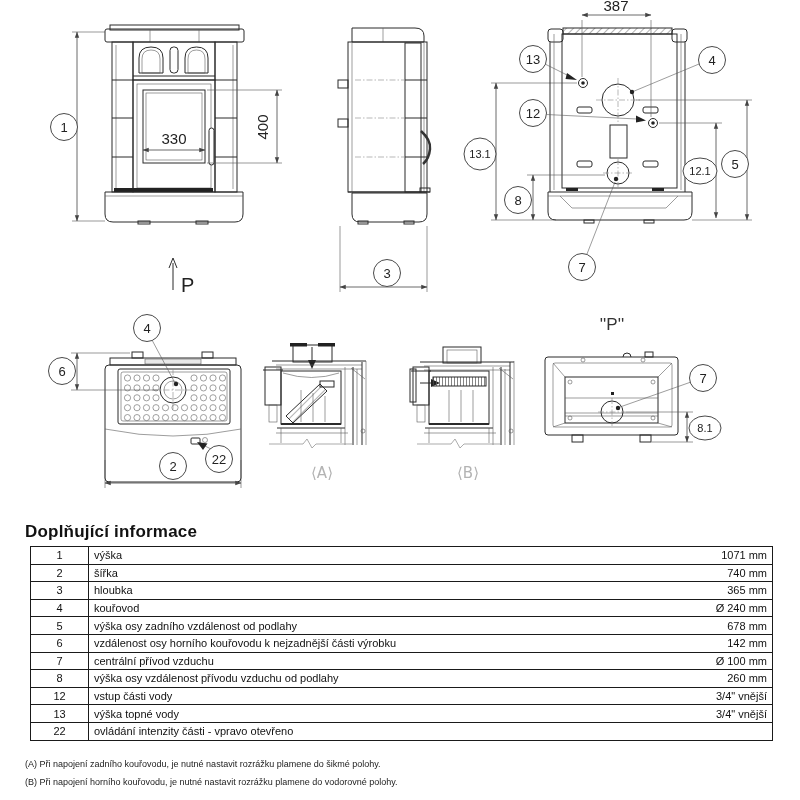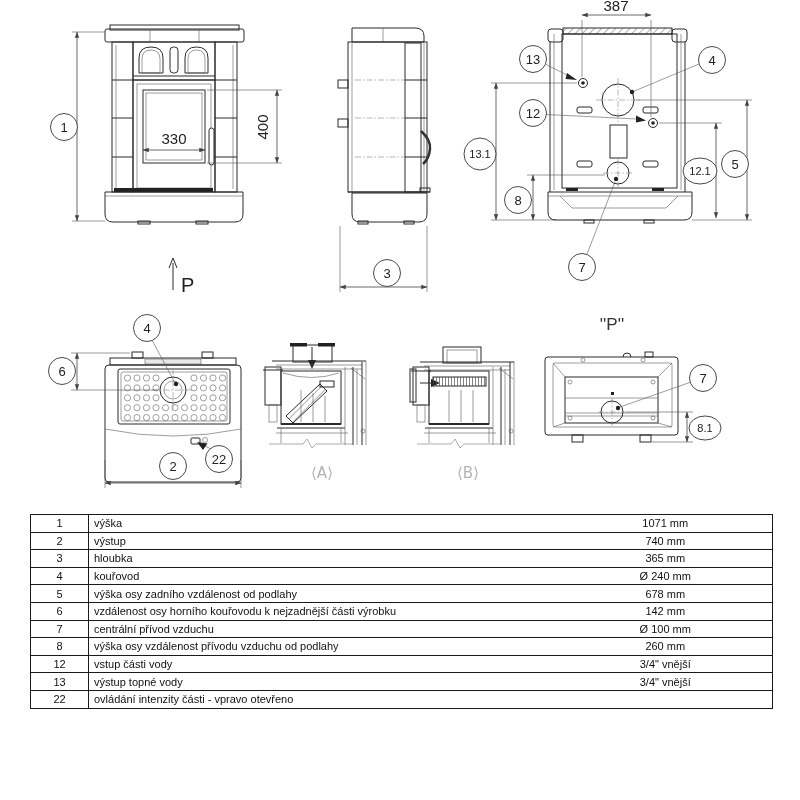--- a/index.html
+++ b/index.html
@@ -21,21 +21,21 @@
   .dtxt{font:15px "Liberation Sans",sans-serif;fill:#222;text-anchor:middle;}
   .ptxt{font:20px "Liberation Sans",sans-serif;fill:#222;}
   .vtxt{font:17px "Liberation Sans",sans-serif;fill:#333;text-anchor:middle;}
   .sectxt{font:15px "DejaVu Sans",sans-serif;fill:#b3b3b3;text-anchor:middle;}
   .info-title{margin:8px 0 4px 25px;font-size:17px;font-weight:bold;letter-spacing:.2px;}
   table.info{border-collapse:collapse;margin-left:30px;width:743px;table-layout:fixed;
     border:1.4px solid #1a1a1a;}
   table.info td{font-size:11px;height:16.6px;padding:0 5px;border-top:1.4px solid #1a1a1a;
     border-bottom:1.4px solid #1a1a1a;white-space:nowrap;overflow:hidden;}
   table.info td:nth-child(1){text-align:center;border-right:1.2px solid #1a1a1a;}
-  table.info td:nth-child(3){text-align:center;}
+  table.info td:nth-child(3){text-align:right;}
   .footnotes{margin:14px 0 0 25px;font-size:9px;color:#222;line-height:2.05;}
 </style>
 </head>
 <body>
 
 <div class="page">
 
 <svg width="800" height="510" viewBox="0 0 800 510">
   <defs>
     <marker id="arr" viewBox="0 0 10 10" refX="9" refY="5" markerWidth="8" markerHeight="8" orient="auto-start-reverse">
@@ -408,35 +408,36 @@
 
     <line x1="626" y1="412" x2="693" y2="412" class="ext"></line>
     <line x1="652" y1="442" x2="693" y2="442" class="ext"></line>
     <line x1="687" y1="412" x2="687" y2="442" class="dim" marker-start="url(#arr)" marker-end="url(#arr)"></line>
     <ellipse cx="705" cy="428" rx="16" ry="12" class="balloon"></ellipse>
     <text x="705" y="428" class="btxtS">8.1</text>
   </g>
 </svg>
 
   
+  <h2 class="info-title">Doplňující informace</h2>
   <table class="info">
     <colgroup>
         <col style="width:58px">
         <col style="width:470px">
         <col>
       </colgroup>
     <tbody>
         <tr>
           <td>1</td>
           <td>výška</td>
           <td>1071 mm</td>
         </tr>
         <tr>
           <td>2</td>
-          <td>výstup</td>
+          <td>šířka</td>
           <td>740 mm</td>
         </tr>
         <tr>
           <td>3</td>
           <td>hloubka</td>
           <td>365 mm</td>
         </tr>
         <tr>
           <td>4</td>
           <td>kouřovod</td>
@@ -462,26 +463,28 @@
           <td>výška osy vzdálenost přívodu vzduchu od podlahy</td>
           <td>260 mm</td>
         </tr>
         <tr>
           <td>12</td>
           <td>vstup části vody</td>
           <td>3/4" vnější</td>
         </tr>
         <tr>
           <td>13</td>
-          <td>výstup topné vody</td>
+          <td>výška topné vody</td>
           <td>3/4" vnější</td>
         </tr>
         <tr>
           <td>22</td>
           <td>ovládání intenzity části - vpravo otevřeno</td>
           <td></td>
         </tr>
       </tbody>
   </table>
 
   <div class="footnotes">
+    <div>(A) Při napojení zadního kouřovodu, je nutné nastavit rozrážku plamene do šikmé polohy.</div>
+    <div>(B) Při napojení horního kouřovodu, je nutné nastavit rozrážku plamene do vodorovné polohy.</div>
   </div>
 </div>
 
 </body></html>

